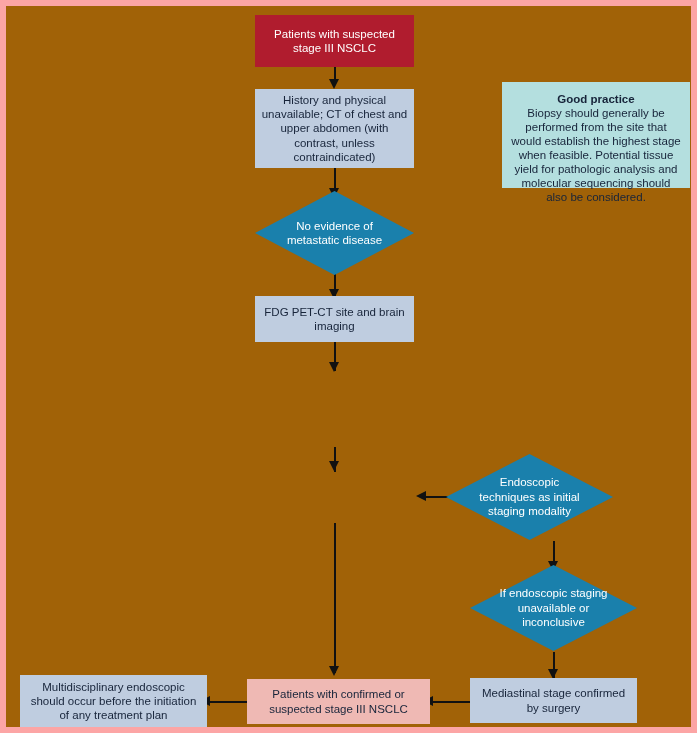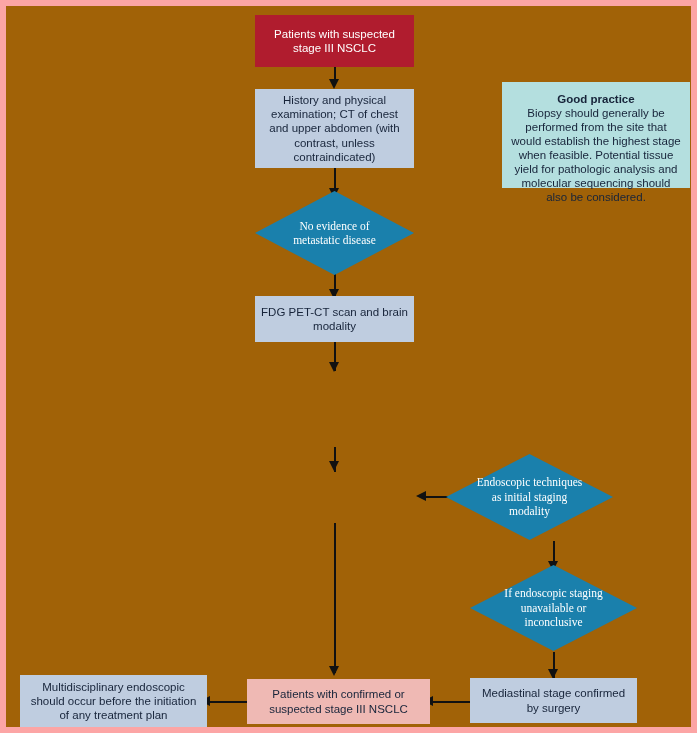--- a/index.html
+++ b/index.html
@@ -59,21 +59,20 @@
     inset: 0;
     display: flex;
     align-items: center;
     justify-content: center;
     text-align: center;
     color: #ffffff;
     font-size: 11.5px;
     line-height: 1.25;
     padding: 0 26px;
     box-sizing: border-box;
-    font-family: Liberation Serif, serif;
   }
   
   .conn {
     position: absolute;
     background: #111111;
     z-index: 1;
   }
   .conn.v { width: 1.6px; }
   .conn.h { height: 1.6px; }
   .arrowhead {
@@ -129,30 +128,30 @@
   <div class="arrowhead left" style="left:417px; top:690px;"></div>
 
   <div class="conn h" style="left:201px; top:695px; width:40px;"></div>
   <div class="arrowhead left" style="left:194px; top:690px;"></div>
 
   <div class="node rect red" style="left:249px; top:9px; width:159px; height:52px;">
     <span class="txt">Patients with suspected stage III NSCLC</span>
   </div>
 
   <div class="node rect blue" style="left:249px; top:83px; width:159px; height:79px;">
-    <span class="txt">History and physical examination; CT of chest and upper abdomen (with contrast, unless contraindicated)</span>
+    <span class="txt">History and physical unavailable; CT of chest and upper abdomen (with contrast, unless contraindicated)</span>
   </div>
 
   <div class="diamond" style="left:249px; top:185px; width:159px; height:84px;">
     <div class="shape"></div>
     <div class="label">No evidence of metastatic disease</div>
   </div>
 
   <div class="node rect blue" style="left:249px; top:290px; width:159px; height:46px;">
-    <span class="txt">FDG PET-CT scan and brain modality</span>
+    <span class="txt">FDG PET-CT site and brain imaging</span>
   </div>
 
 
 
   <div class="diamond" style="left:440px; top:448px; width:167px; height:86px;">
     <div class="shape"></div>
     <div class="label">Endoscopic techniques as initial staging modality</div>
   </div>
 
   <div class="diamond" style="left:464px; top:559px; width:167px; height:86px;">

